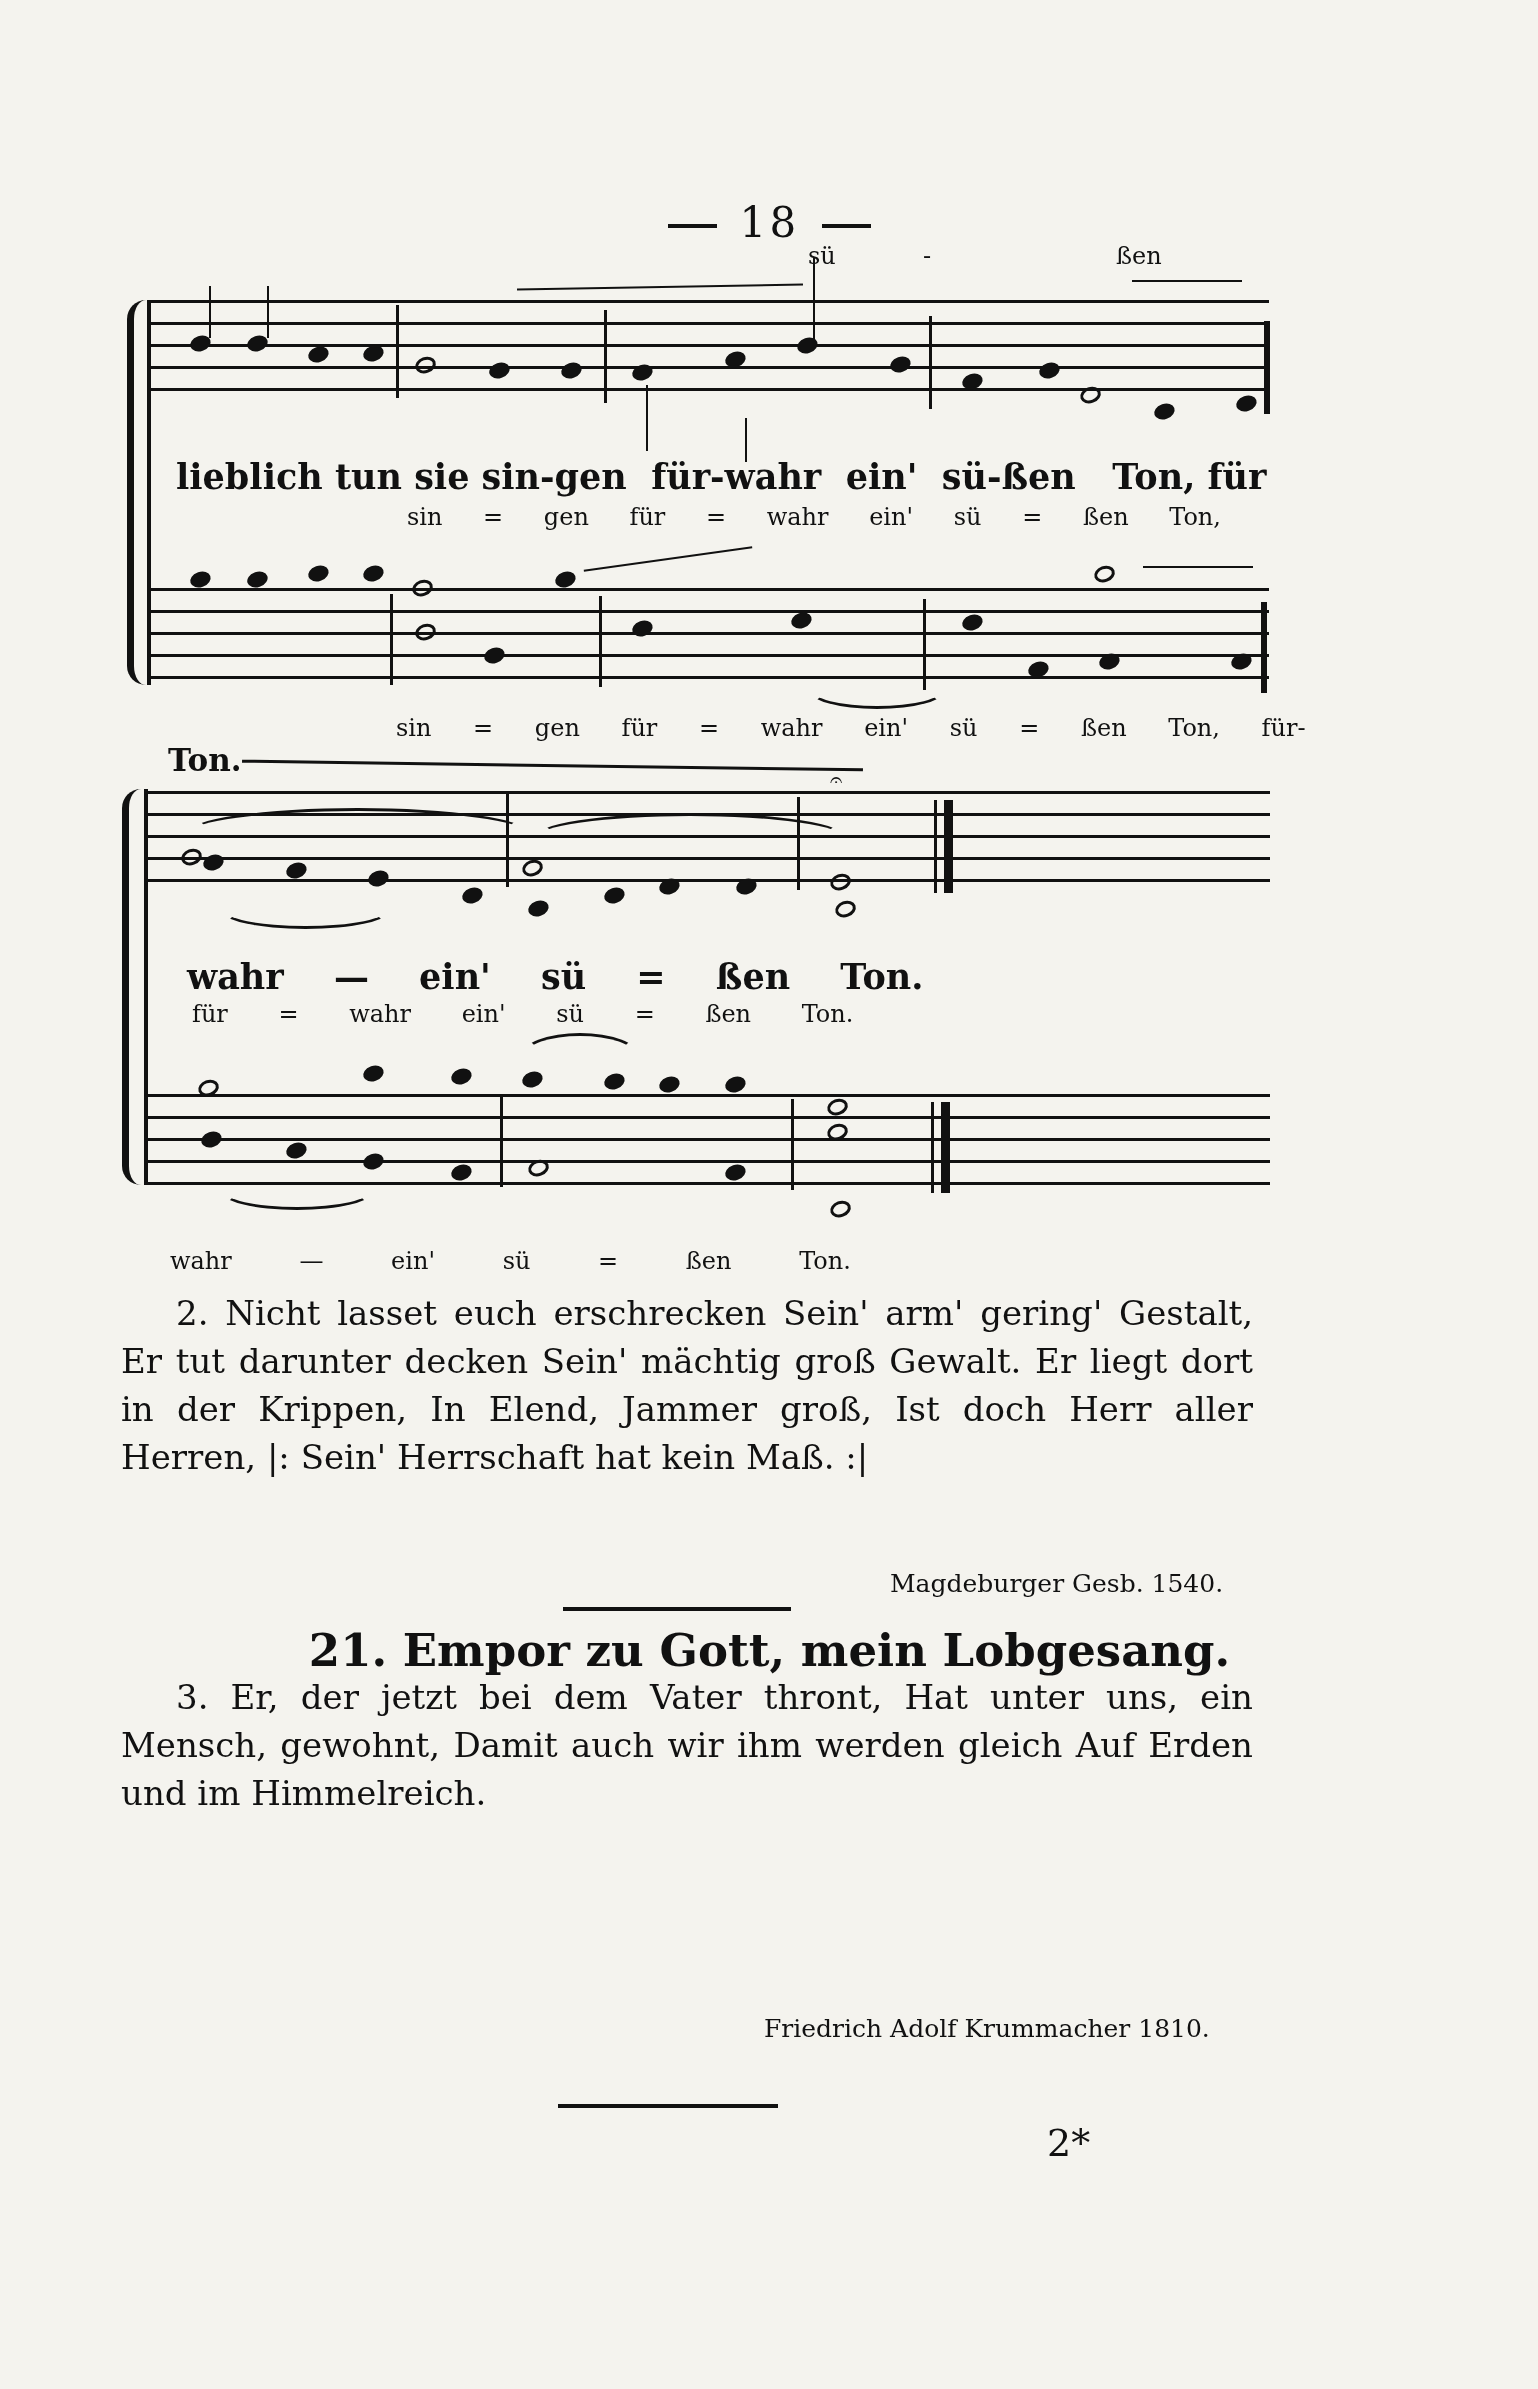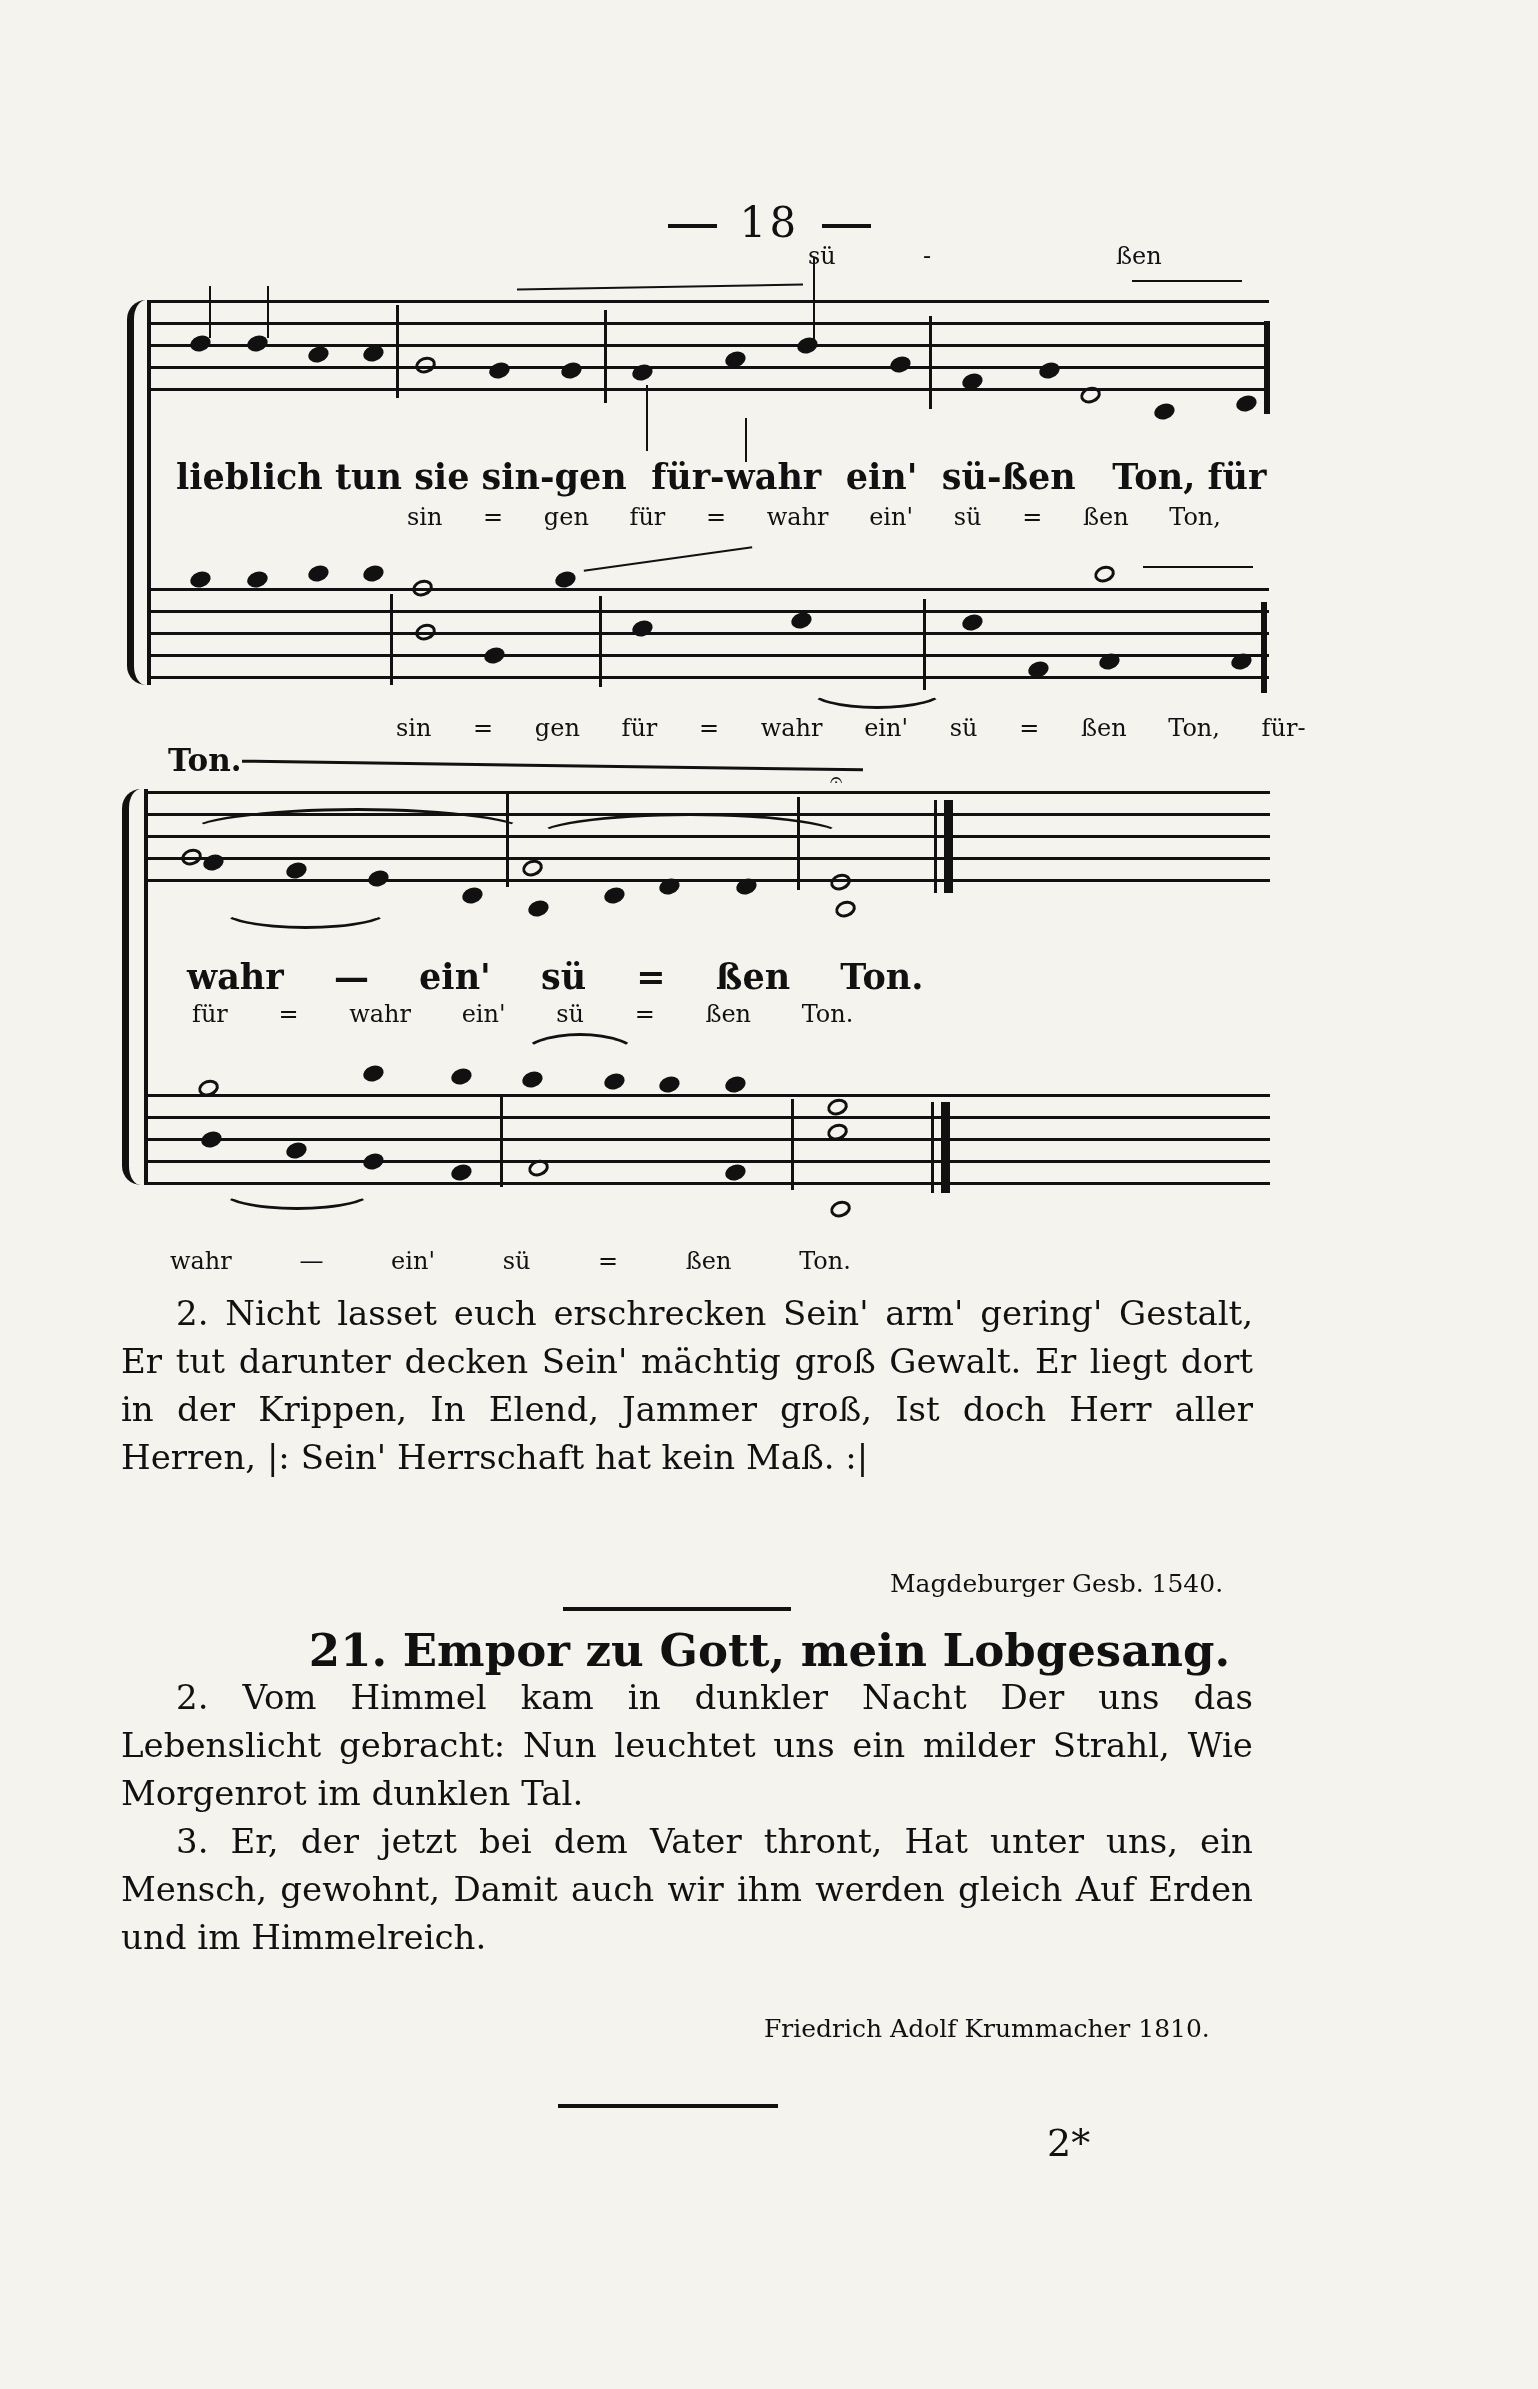--- a/index.html
+++ b/index.html
@@ -209,21 +209,20 @@
 
 <div class="verse" style="top:1289px;">
   <p><span>2.</span> <span>Nicht lasset euch erschrecken Sein' arm' gering' Gestalt, Er tut darunter decken Sein' mächtig groß Gewalt. Er liegt dort in der Krippen, In Elend, Jammer groß, Ist doch Herr aller Herren, |: Sein' Herrschaft hat kein Maß. :|</span></p>
 </div>
 <div class="attrib" style="left:890px;top:1569px;">Magdeburger Gesb. 1540.</div>
 
 <div class="rule" style="left:563px;top:1607px;width:228px;"></div>
 
 <div class="title">21. Empor zu Gott, mein Lobgesang.</div>
 <div class="verse" style="top:1673px;">
-  <p><span>2.</span> <span>Vom Himmel kam in dunkler Nacht Der uns das Lebenslicht gebracht: Nun leuchtet uns ein milder Strahl, Wie Morgenrot im dunklen Tal.</span></p>
   <p><span>3.</span> <span>Er, der jetzt bei dem Vater thront, Hat unter uns, ein Mensch, gewohnt, Damit auch wir ihm werden gleich Auf Erden und im Himmelreich.</span></p>
 </div>
 <div class="attrib" style="left:764px;top:2014px;">Friedrich Adolf Krummacher 1810.</div>
 
 <div class="rule" style="left:558px;top:2104px;width:220px;"></div>
 
 <div class="sig">2*</div>
 
 
 </body></html>

